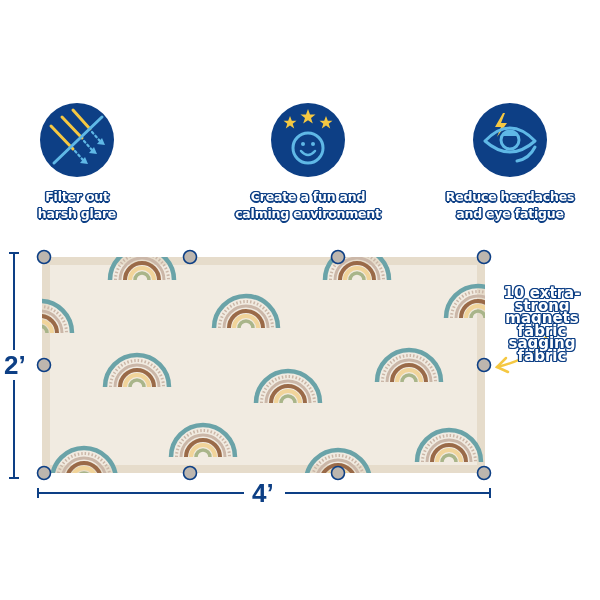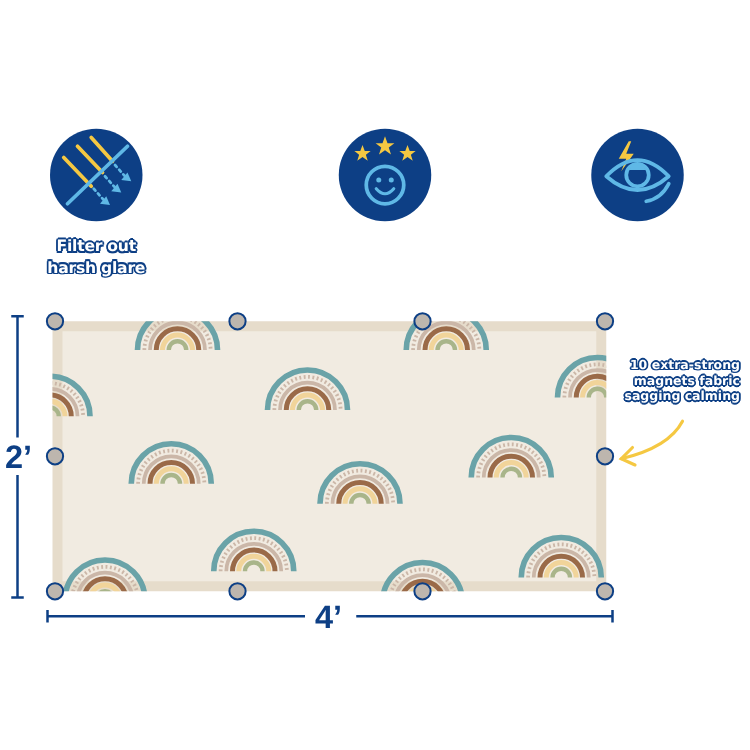--- a/index.html
+++ b/index.html
@@ -6,21 +6,21 @@
   body{width:600px;height:600px;position:relative;overflow:hidden;font-family:"DejaVu Sans",sans-serif;}
   .feature{position:absolute;top:103px;width:180px;text-align:center;}
   .feature .circle{width:74px;height:74px;border-radius:50%;background:#0d3f85;margin:0 auto;position:relative;}
   .feature .circle svg{position:absolute;left:0;top:0;}
   .feature .label{margin-top:11px;font-weight:bold;font-size:12.5px;line-height:17px;color:#5fb8e6;
     text-shadow:-1px -1px 0 #0d3f85,1px -1px 0 #0d3f85,-1px 1px 0 #0d3f85,1px 1px 0 #0d3f85,0 1.5px 0 #0d3f85,0 -1.5px 0 #0d3f85,1.5px 0 0 #0d3f85,-1.5px 0 0 #0d3f85;
     letter-spacing:-0.2px;color:#ffffff;}
   .feature .label span{display:block;}
   #fabric{position:absolute;left:0;top:0;}
   .dim-label{position:absolute;font-weight:bold;font-size:26px;color:#0d3f85;font-family:"Liberation Sans",sans-serif;background:#fff;padding:0 2px;line-height:26px;}
-  .callout{position:absolute;left:492px;top:287px;width:100px;text-align:right;font-weight:bold;font-size:10px;line-height:12.5px;color:#ffffff;
+  .callout{position:absolute;left:492px;top:287px;width:100px;text-align:center;font-weight:bold;font-size:15px;line-height:12.5px;color:#ffffff;
     text-shadow:-1px -1px 0 #0d3f85,1px -1px 0 #0d3f85,-1px 1px 0 #0d3f85,1px 1px 0 #0d3f85,0 1.3px 0 #0d3f85,0 -1.3px 0 #0d3f85,1.3px 0 0 #0d3f85,-1.3px 0 0 #0d3f85;}
   .callout span{display:block;}
 </style>
 </head>
 <body>
 
 <div class="feature" style="left:-13px;">
   <div class="circle">
     <svg width="74" height="74" viewBox="0 0 74 74">
       <g stroke="#f5c842" stroke-width="3" stroke-linecap="round">
@@ -54,31 +54,39 @@
         <polygon points="37,6 39,11.5 44.5,11.5 40,15 41.8,20.5 37,17.2 32.2,20.5 34,15 29.5,11.5 35,11.5"></polygon>
         <polygon points="19,13 20.8,17.8 25.5,17.8 21.7,20.8 23.2,25.5 19,22.6 14.8,25.5 16.3,20.8 12.5,17.8 17.2,17.8"></polygon>
         <polygon points="55,13 56.8,17.8 61.5,17.8 57.7,20.8 59.2,25.5 55,22.6 50.8,25.5 52.3,20.8 48.5,17.8 53.2,17.8"></polygon>
       </g>
       <circle cx="37" cy="45" r="15" fill="none" stroke="#5fb8e6" stroke-width="3"></circle>
       <circle cx="32" cy="41" r="2" fill="#5fb8e6"></circle>
       <circle cx="42" cy="41" r="2" fill="#5fb8e6"></circle>
       <path d="M30 48 Q37 56 44 48" fill="none" stroke="#5fb8e6" stroke-width="2.5" stroke-linecap="round"></path>
     </svg>
   </div>
+  <div class="label">
+    <span>Create a fun and</span>
+    <span>calming environment</span>
+  </div>
 </div>
 
 <div class="feature" style="left:420px;">
   <div class="circle">
     <svg width="74" height="74" viewBox="0 0 74 74">
       <polygon points="30,10 22,24 28,24 24,34 34,20 28,20 32,10" fill="#f5c842"></polygon>
       <path d="M12 38 Q37 12 62 38 Q37 60 12 38 Z" fill="none" stroke="#5fb8e6" stroke-width="3" stroke-linejoin="round"></path>
       <circle cx="37" cy="37" r="9" fill="none" stroke="#5fb8e6" stroke-width="3"></circle>
       <path d="M30 33 Q37 22 44 33" fill="#5fb8e6"></path>
       <path d="M62 44 Q56 56 44 58" fill="none" stroke="#5fb8e6" stroke-width="3" stroke-linecap="round"></path>
     </svg>
+  </div>
+  <div class="label">
+    <span>Reduce headaches</span>
+    <span>and eye fatigue</span>
   </div>
 </div>
 
 <svg id="fabric" width="600" height="600" viewBox="0 0 600 600">
   <defs>
     <g id="rainbow">
 
       <path d="M-32 0 A32 32 0 0 1 32 0" fill="none" stroke="#6aa3a8" stroke-width="4.5"></path>
       <path d="M-26.5 0 A26.5 26.5 0 0 1 26.5 0" fill="none" stroke="#cbb7a8" stroke-width="3" stroke-dasharray="1.5 2"></path>
       <path d="M-22 0 A22 22 0 0 1 22 0" fill="none" stroke="#cbb7a8" stroke-width="3"></path>
@@ -141,14 +149,14 @@
     <path d="M506 358 L497 367 L508 372"></path>
   </g>
 </svg>
 
 <div class="dim-label" style="left:2px;top:352px;">2’</div>
 <div class="dim-label" style="left:250px;top:480px;">4’</div>
 
 <div class="callout">
   <span>10 extra-strong</span>
   <span>magnets fabric</span>
-  <span>sagging calming</span>
+  <span>sagging fabric</span>
 </div>
 
 </body></html>

